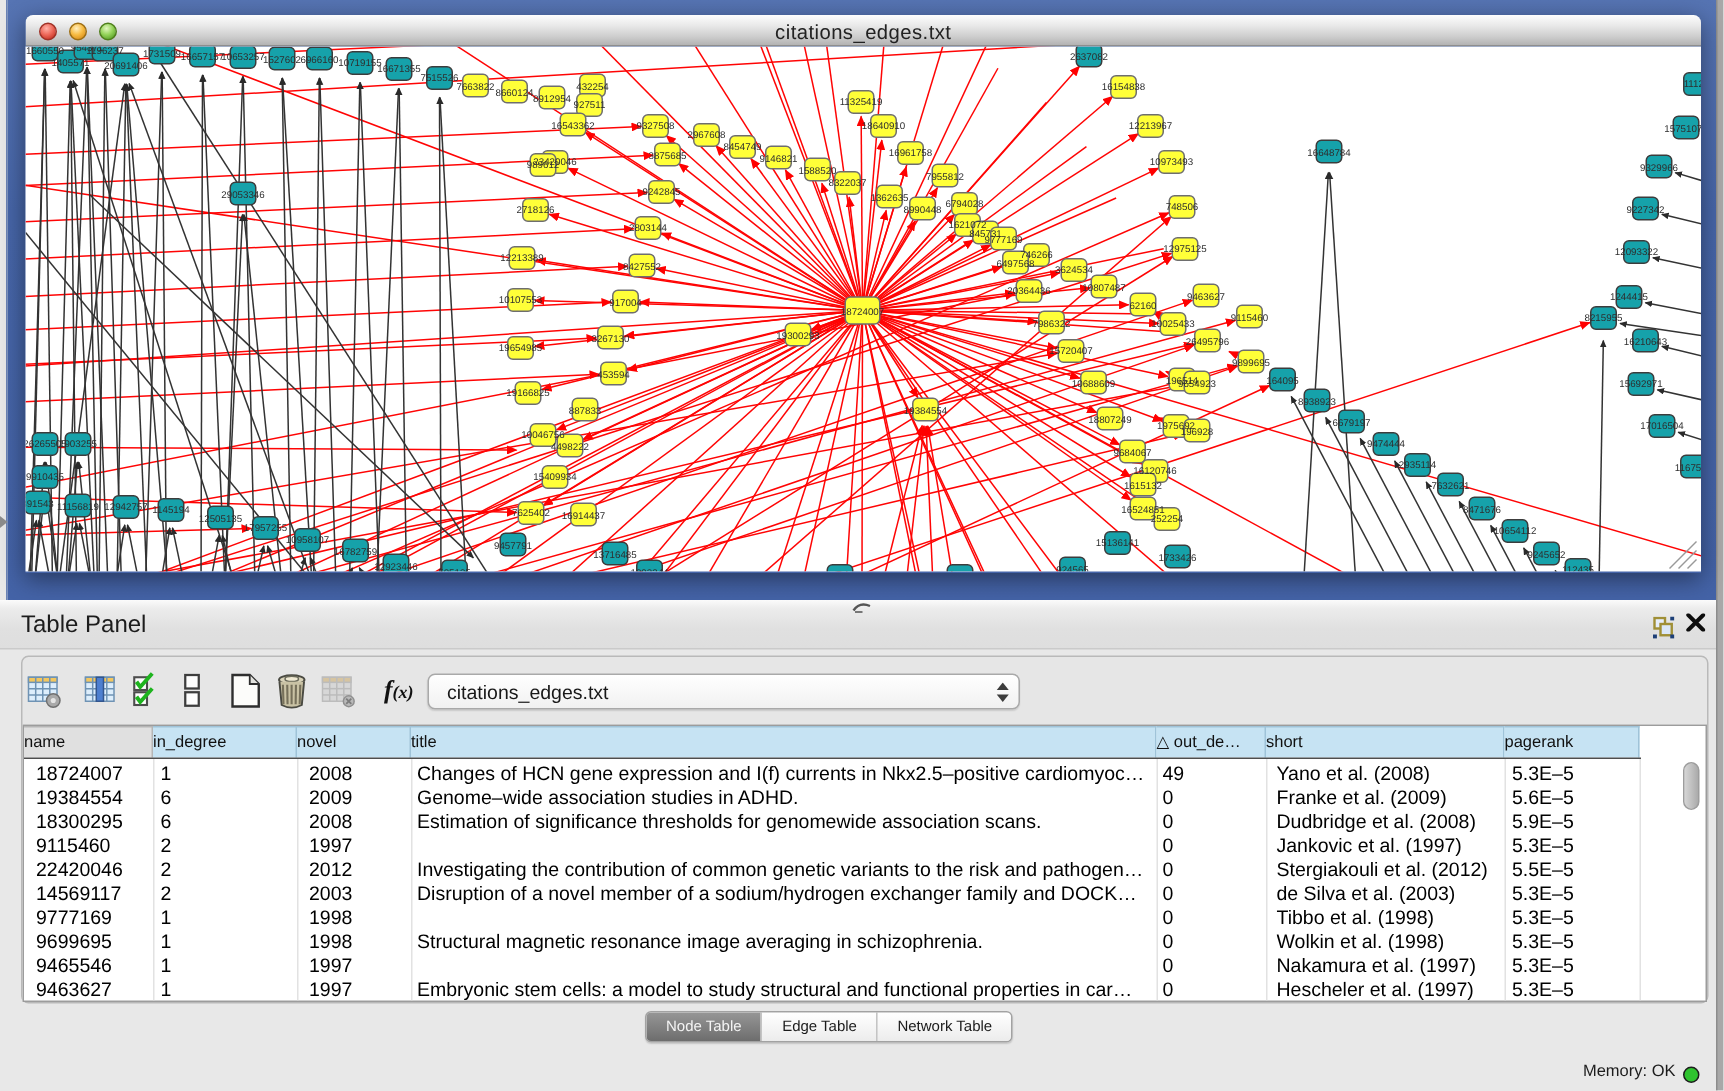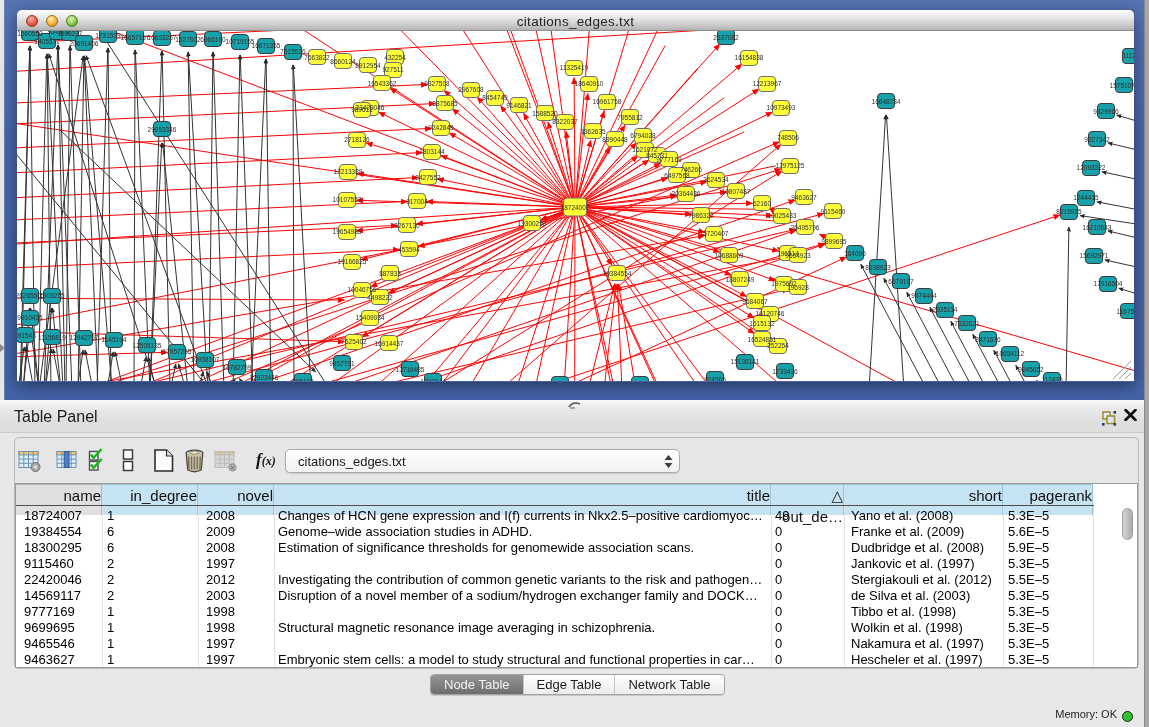--- a/index.html
+++ b/index.html
@@ -28,34 +28,34 @@
   .panelhdr .t { position:absolute; left:14px; top:8px; font-size:16px; color:#1c1c1c; }
   .toolrow { position:absolute; left:14px; top:437px; width:1125px; height:232px;
              border:1px solid #b9b9b9; border-radius:5px; background:#e6e6e6; }
   .combo { position:absolute; left:285px; top:449px; width:395px; height:24px;
            background:linear-gradient(#ffffff,#f1f1f1); border:1px solid #a9a9a9;
            border-radius:5px; box-shadow:0 1px 1px rgba(0,0,0,.12); }
   .combo .txt { position:absolute; left:12px; top:4px; font-size:13px; color:#181818; }
   .tablewrap { position:absolute; left:15px; top:483px; width:1123px; height:185px;
                background:#fff; border:1px solid #9c9c9c; overflow:hidden; }
   .thead { position:absolute; left:0; top:0; width:1077px; height:21px; }
-  .th { position:absolute; top:0; height:31px; background:#c6e3f3;
+  .th { position:absolute; top:0; height:21px; background:#c6e3f3;
         border-right:1px solid #9fc3d8; border-top:1px solid #9fc3d8;
-        font-size:15px; color:#101010; text-align:right; line-height:21px; }
+        font-size:11px; color:#101010; text-align:left; line-height:21px; }
   .th.g { background:#e0e0e0; border-right:1px solid #b5b5b5; border-top:1px solid #b5b5b5; }
   .theadline { position:absolute; left:0; top:21px; width:1078px; height:1px; background:#4e4e4e; }
   .colline { position:absolute; top:22px; width:1px; height:161px; background:#e2e2e2; }
   .row { position:absolute; left:0; width:1077px; height:16px; font-size:13px; color:#000; white-space:nowrap; }
   .c { position:absolute; top:1px; overflow:hidden; }
   .thumb { position:absolute; left:1106px; top:24px; width:11px; height:32px; border-radius:6px;
            background:linear-gradient(90deg,#d6d6d6,#ababab); border:1px solid #9d9d9d; }
   .tabs { position:absolute; left:430px; top:674px; height:21px; display:flex;
           border:1px solid #a2a2a2; border-radius:4px; overflow:hidden;
           box-shadow:0 1px 1px rgba(0,0,0,.15); }
-  .tab { font-size:13px; padding:0 13px; line-height:20px; background:linear-gradient(#ffffff,#ececec); color:#1b1b1b; border-left:1px solid #c4c4c4; }
+  .tab { font-size:10px; padding:0 13px; line-height:20px; background:linear-gradient(#ffffff,#ececec); color:#1b1b1b; border-left:1px solid #c4c4c4; }
   .tab.sel { background:linear-gradient(#969696,#6d6d6d); color:#f4f4f4; border-left:none; }
   .mem { position:absolute; right:32px; top:708px; font-size:11px; color:#1d1d1d; }
   .memdot { position:absolute; left:1122px; top:711px; width:11px; height:11px; border-radius:50%;
             background:#2fc32f; border:1.2px solid #1d1d1d; }
   .larrow { position:absolute; left:0px; top:344px; width:0; height:0;
             border-top:4px solid transparent; border-bottom:4px solid transparent; border-left:5px solid #8a8a8a; }
 </style>
 </head>
 <body>
   <div class="desktop"></div>

